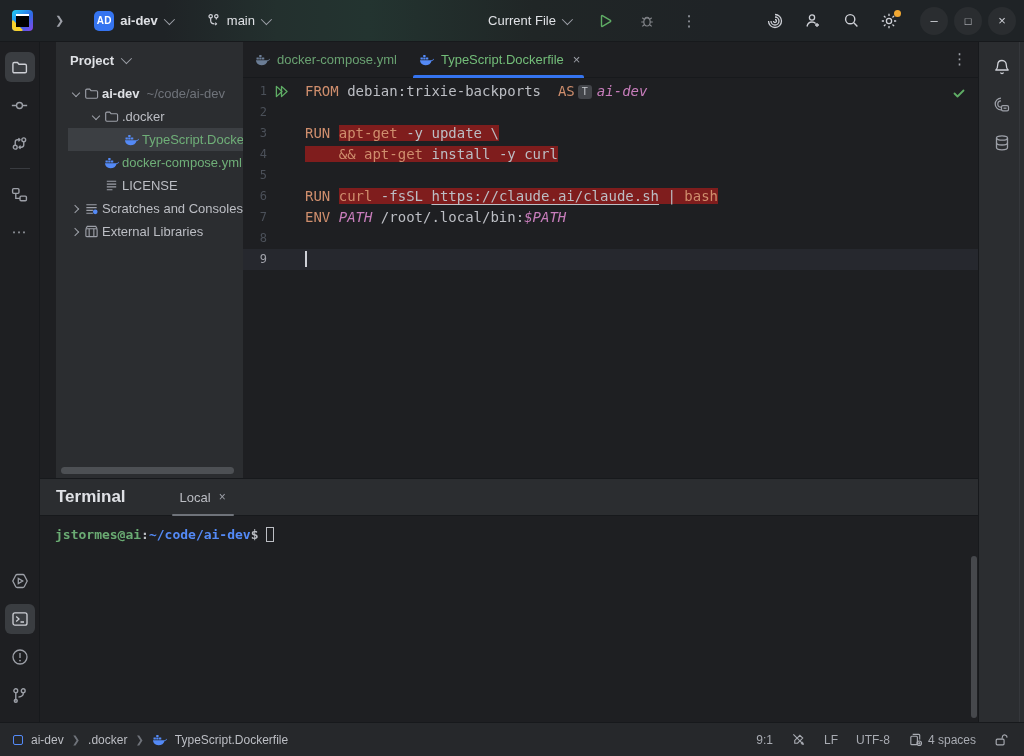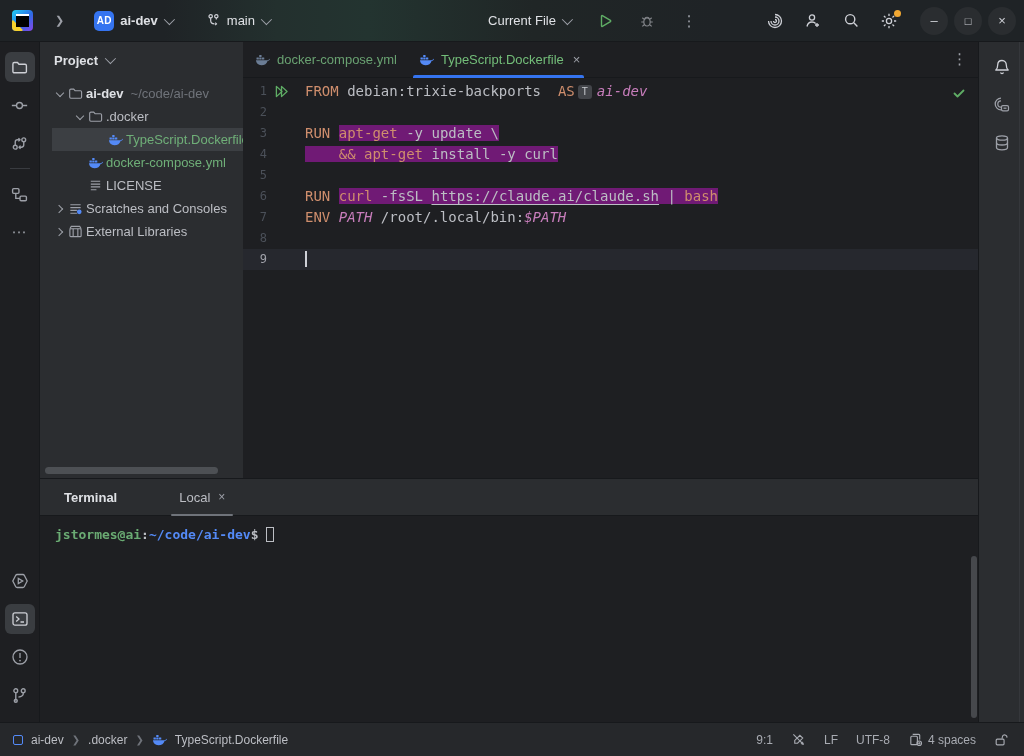--- a/index.html
+++ b/index.html
@@ -42,21 +42,21 @@
     border-right:1px solid #17191c; display:flex; flex-direction:column; align-items:center; padding-top:6px; }
   .stripe-btn { width:30px; height:30px; margin:4px 0; border-radius:6px; display:flex; align-items:center; justify-content:center; }
   .stripe-btn.active { background:#3a3d41; }
   .stripe-div { width:20px; height:1px; background:#393B40; margin:6px 0; }
   .stripe-bottom { margin-top:auto; display:flex; flex-direction:column; align-items:center; padding-bottom:8px; }
   .stripe-right { position:absolute; right:0; top:42px; width:46px; bottom:34px; background:#2B2D30;
     border-left:1px solid #17191c; display:flex; flex-direction:column; align-items:center; padding-top:6px; }
   .stripe-right::after { content:''; position:absolute; right:4px; top:0; bottom:0; width:1px; background:#35373b; }
 
   
-  .project-panel { position:absolute; left:40px; top:42px; width:203px; height:436px; background:#2B2D30; overflow:hidden; }
+  .project-panel { position:absolute; left:56px; top:42px; width:203px; height:436px; background:#2B2D30; overflow:hidden; }
   .pp-header { height:36px; display:flex; align-items:center; gap:7px; padding-left:14px;
     font-size:13px; font-weight:600; color:#DFE1E5; }
   .tree { margin-top:4px; }
   .tree-row { display:flex; align-items:center; height:23px; margin-left:12px; font-size:13px; white-space:nowrap; }
   .tree-row.selected { background:#3c3f43; margin-right:0; }
   .tr-spacer { flex:none; }
   .tr-chev { flex:none; width:16px; display:flex; align-items:center; justify-content:center; }
   .tr-chev i { width:6px; height:6px; border-right:1.3px solid #9DA0A8; border-bottom:1.3px solid #9DA0A8; display:block; }
   .tr-chev.open i { transform:rotate(45deg); margin-top:-2px; }
   .tr-chev.closed i { transform:rotate(-45deg); margin-left:-2px; }
@@ -80,30 +80,30 @@
   .code-line.current { background:#26282e; }
   .gutter { flex:none; width:62px; display:flex; }
   .gutter .num { width:24px; text-align:right; color:#4B5059; font-size:12px; }
   .code-line.current .num { color:#A1A3AB; }
   .gutter .gslot { width:38px; display:flex; align-items:center; padding-left:7px; }
   .ltext { white-space:pre; color:#BCBEC4; }
   .tk-kw { color:#CF8E6D; }
   .tk-pl { color:#BCBEC4; }
   .tk-var { color:#C77DBB; font-style:italic; }
   .tk-lnk { color:#BCBEC4; text-decoration:underline; text-underline-offset:3px; }
-  .hl { background:#701a75; }
+  .hl { background:#7f1d1d; }
   .tk-inlay { display:inline-block; background:#43454A; color:#C9CBD0; border-radius:3px; font-size:10px;
     line-height:14px; padding:0 4px; margin:0 5px 0 3px; font-style:normal; vertical-align:1px; font-family:"Liberation Sans",sans-serif; }
   .caret { display:inline-block; width:2px; height:16px; background:#CED0D6; vertical-align:-3px; }
   .inspect-check { position:absolute; top:8px; right:12px; }
 
   
   .terminal { position:absolute; left:40px; top:478px; width:938px; height:244px; background:#1E1F22; border-top:1px solid #17191c; }
   .term-header { height:37px; background:#2B2D30; display:flex; align-items:center; border-bottom:1px solid #17191c; }
-  .term-title { font-size:13px; font-weight:700; color:#DFE1E5; padding:0 24px; }
+  .term-title { font-size:17px; font-weight:700; color:#DFE1E5; padding:0 16px; }
   .term-tab { position:relative; height:37px; display:flex; align-items:center; gap:8px; padding:0 10px; margin-left:28px;
     font-size:13px; color:#BCBEC4; }
   .term-tab::after { content:''; position:absolute; left:2px; right:2px; bottom:0; height:2px; background:#6F737A; border-radius:1px; }
   .term-tab .close { color:#9DA0A8; font-size:12px; }
   .term-body { position:relative; height:207px; padding:11px 0 8px 15px; font-family:"DejaVu Sans Mono", monospace;
     font-size:13px; font-weight:bold; }
   .tp-user { color:#6AAB73; } .tp-sep { color:#BCBEC4; } .tp-path { color:#548AF7; } .tp-sym { color:#BCBEC4; }
   .term-cursor { display:inline-block; width:8px; height:15px; border:1px solid #BCBEC4; margin-left:7px; vertical-align:-3px; }
   .term-vscroll { position:absolute; right:1px; top:40px; bottom:5px; width:6px; border-radius:3px; background:#46484c; }
 

